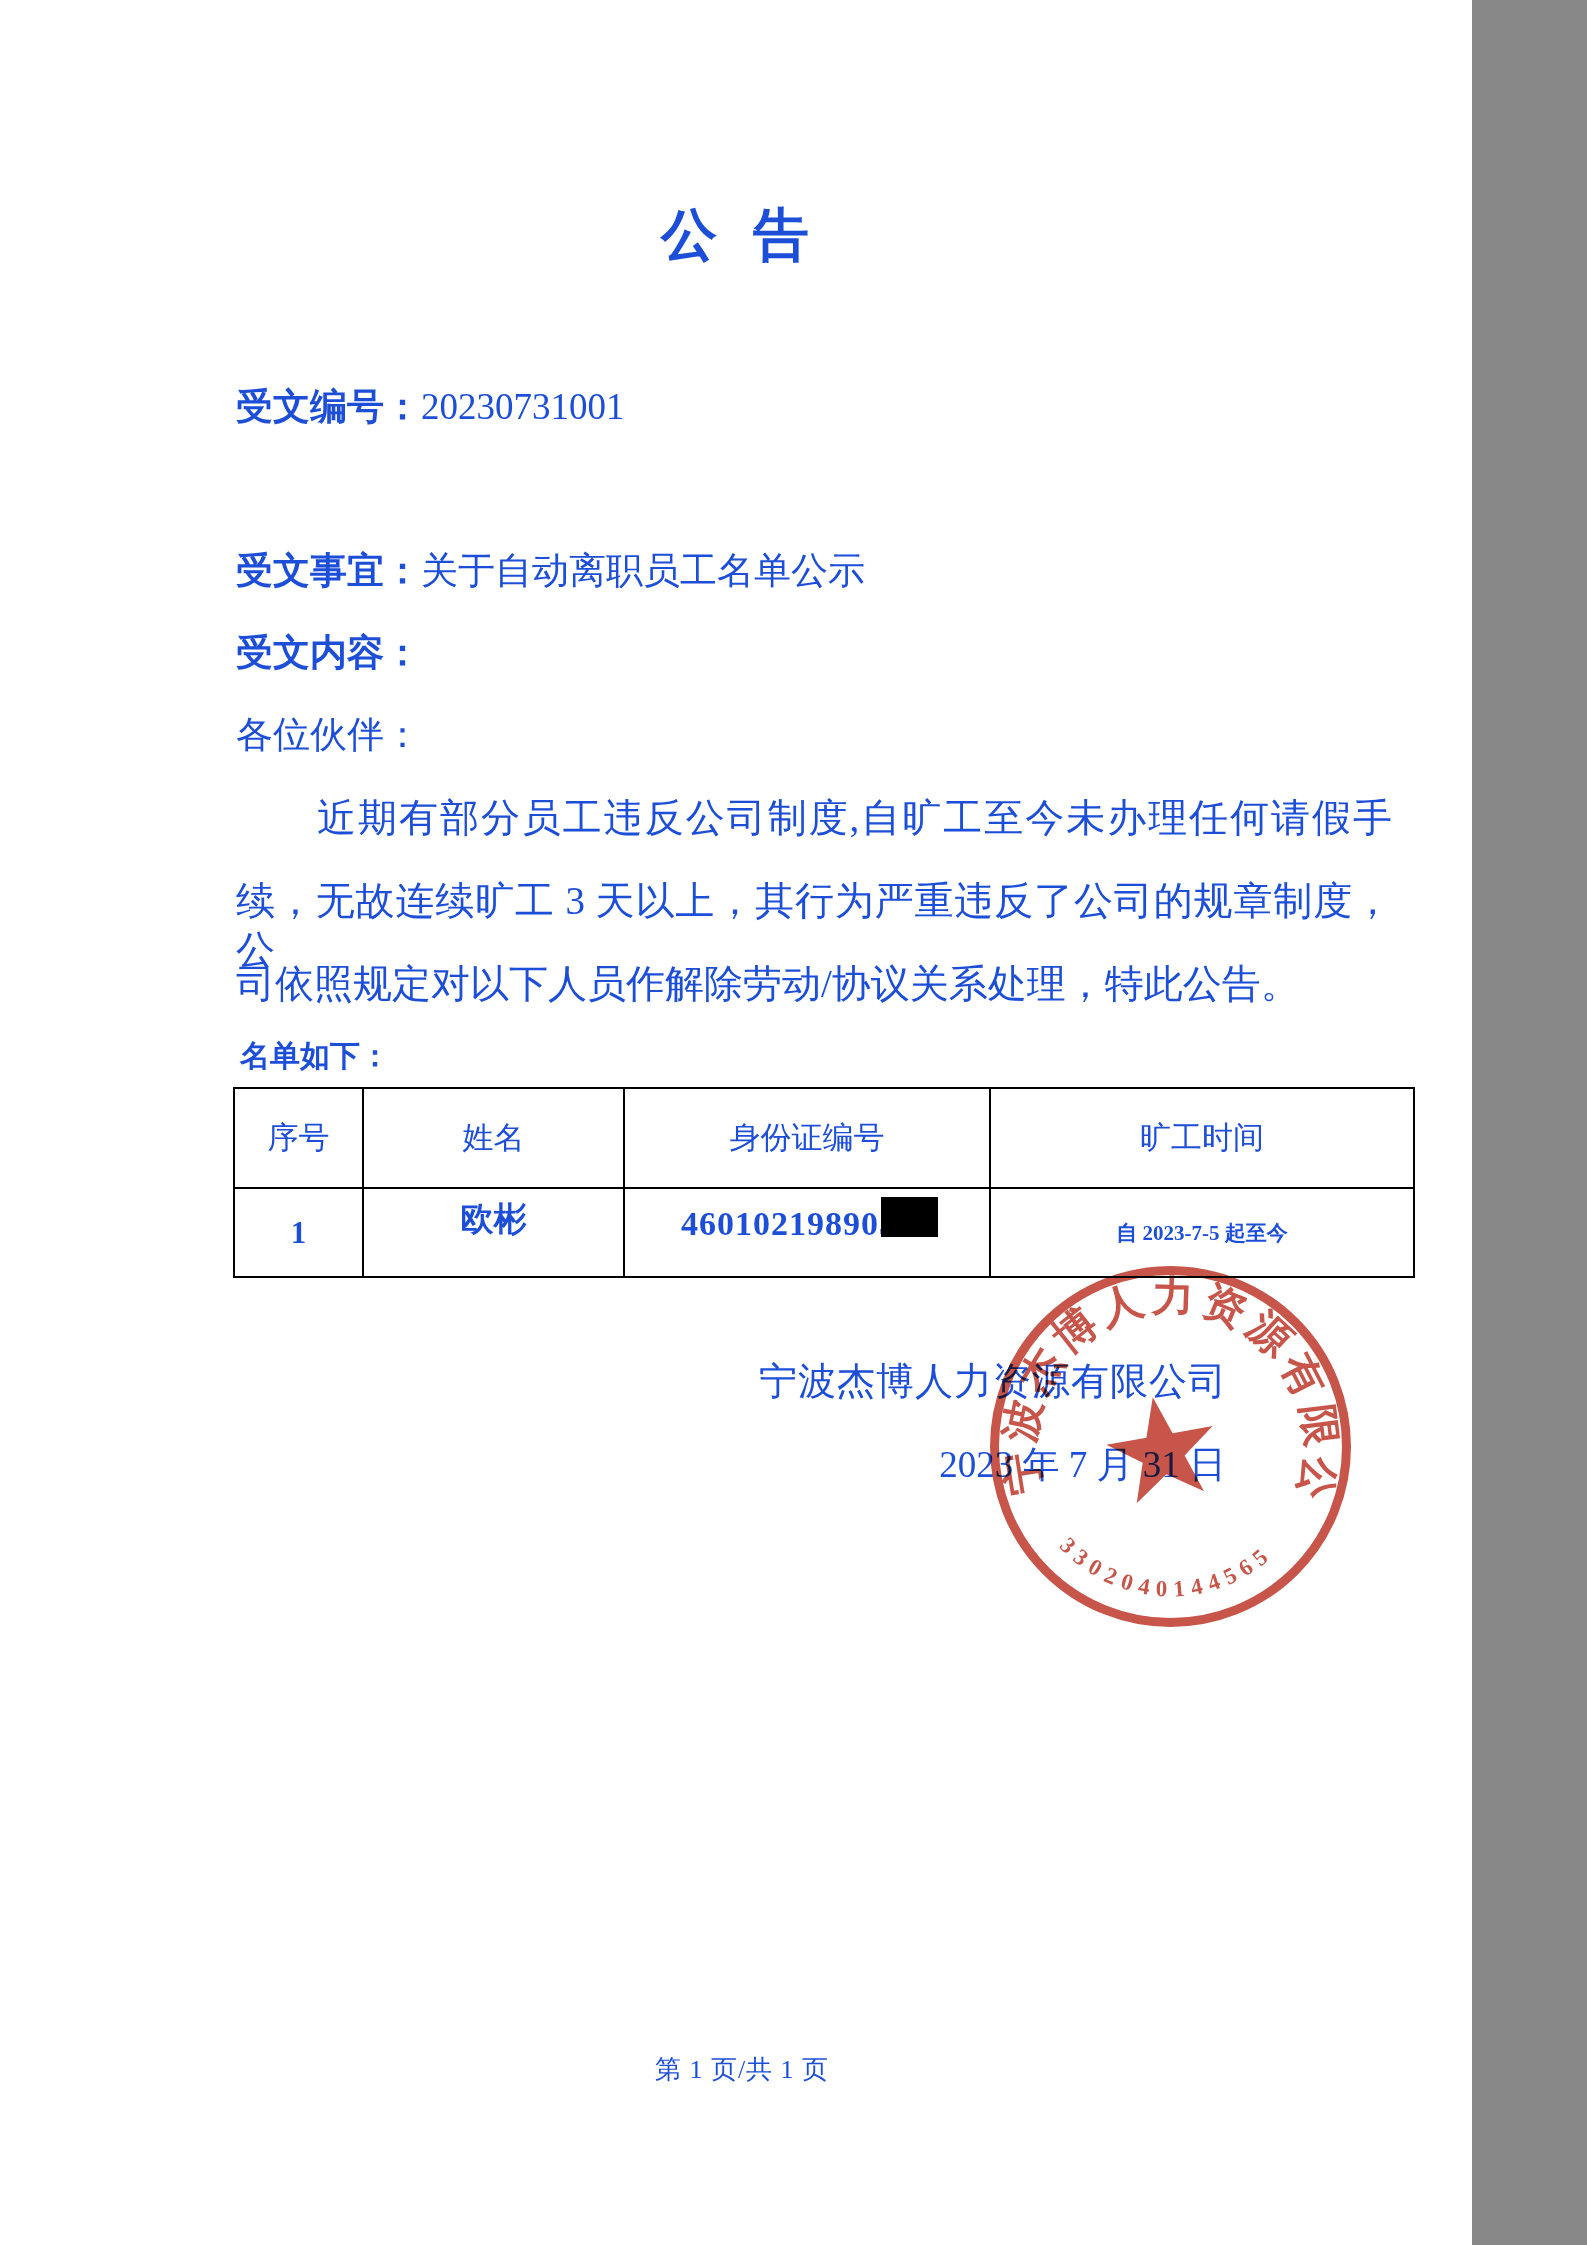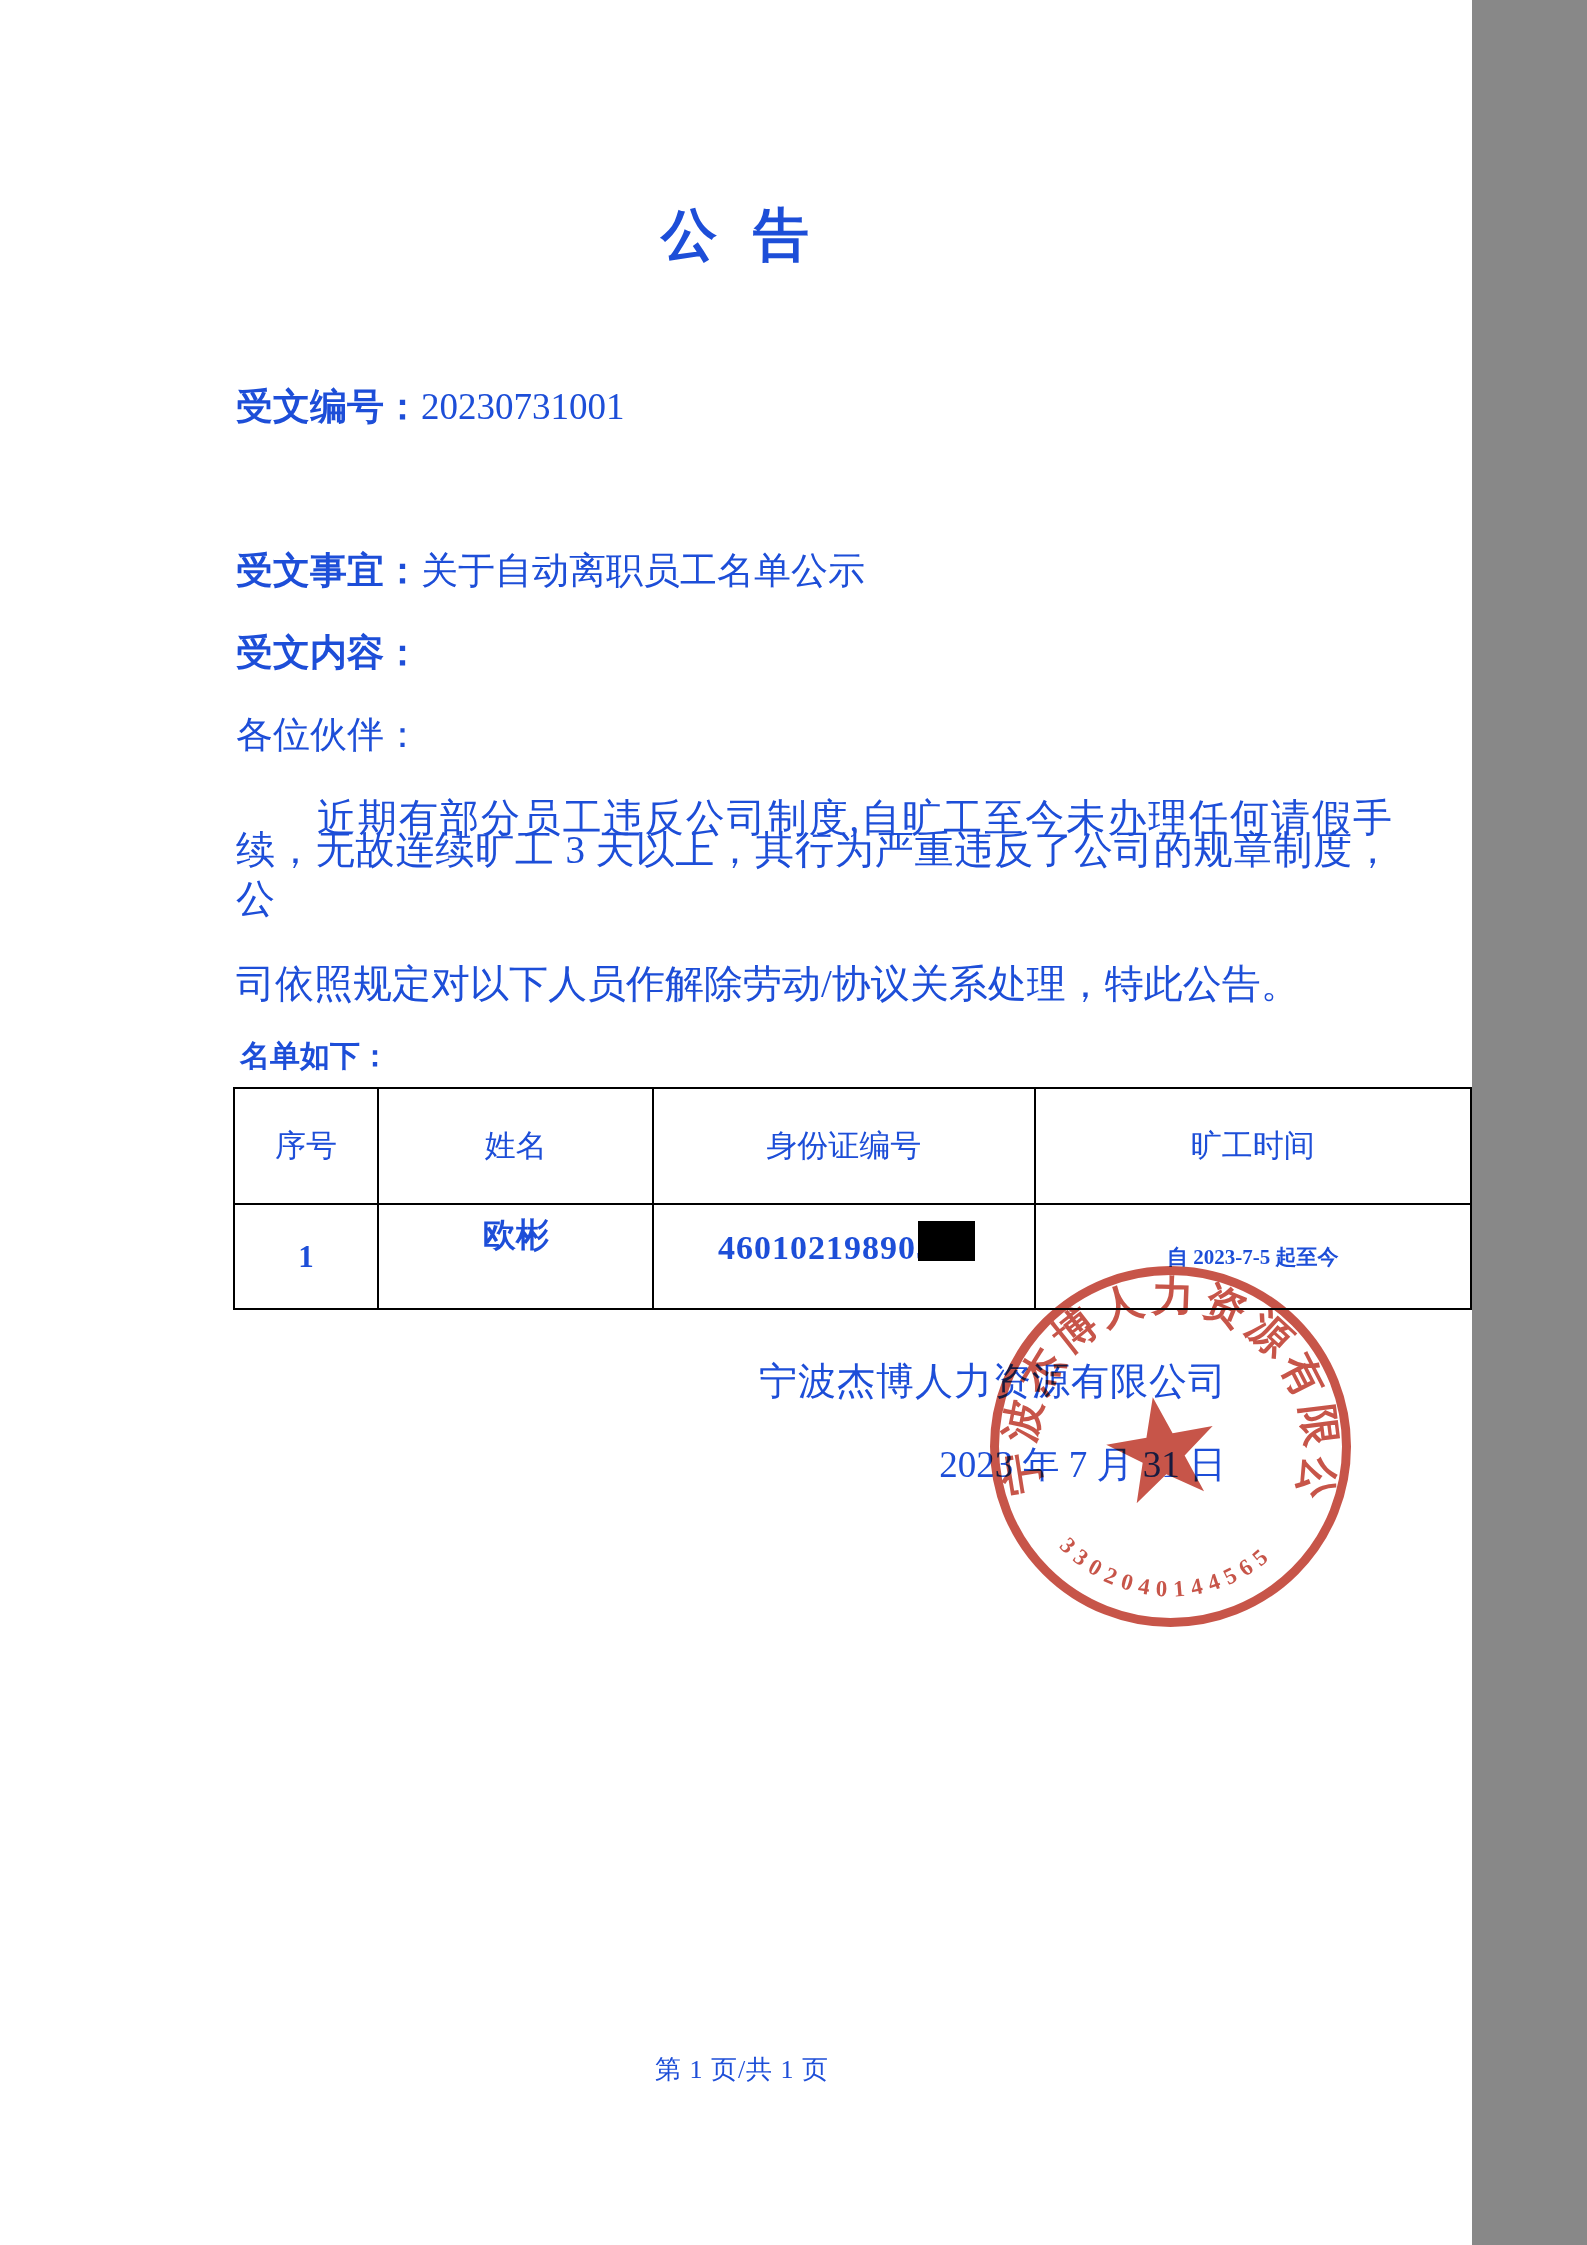--- a/index.html
+++ b/index.html
@@ -33,21 +33,21 @@
     font-size:30px;font-weight:700;
   }
   table.roster{
     position:absolute;left:233px;top:1087px;
     border-collapse:collapse;table-layout:fixed;
   }
   table.roster td{
     border:2px solid #000;
     text-align:center;
     font-size:31px;
-    padding:16px;
+    padding:8px;
   }
   table.roster tr.hdr td{height:82px;vertical-align:middle;font-weight:400;}
   table.roster tr.dat td{height:71px;font-weight:700;}
   td.c-no{width:111px;}
   td.c-name{width:243px;margin-top:27px;}
   td.c-id{width:348px;}
   td.c-time{width:406px;}
   tr.dat td.c-name{vertical-align:top;padding-top:8px;font-size:33px;}
   tr.dat td.c-id{vertical-align:top;position:relative;text-align:left;font-size:34px;}
   tr.dat td.c-no{vertical-align:middle;font-size:31px;}
@@ -89,21 +89,21 @@
   </div>
   <div class="line" style="top:548px">
     <span class="lbl">受文事宜：</span><span>关于自动离职员工名单公示</span>
   </div>
   <div class="line" style="top:630px">
     <span class="lbl">受文内容：</span><span></span>
   </div>
   <div class="line" style="top:712px">各位伙伴：</div>
 
   <div class="body-line just indent" style="top:794px">近期有部分员工违反公司制度,自旷工至今未办理任何请假手</div>
-  <div class="body-line just" style="top:826px">续，无故连续旷工 3 天以上，其行为严重违反了公司的规章制度，公</div>
+  <div class="body-line just" style="top:877px">续，无故连续旷工 3 天以上，其行为严重违反了公司的规章制度，公</div>
   <div class="body-line" style="top:960px">司依照规定对以下人员作解除劳动/协议关系处理，特此公告。</div>
 
   <div class="list-label">名单如下：</div>
 
   <table class="roster">
     <tbody>
         <tr class="hdr">
       <td class="c-no">序号</td>
       <td class="c-name">姓名</td>
       <td class="c-id">身份证编号</td>

